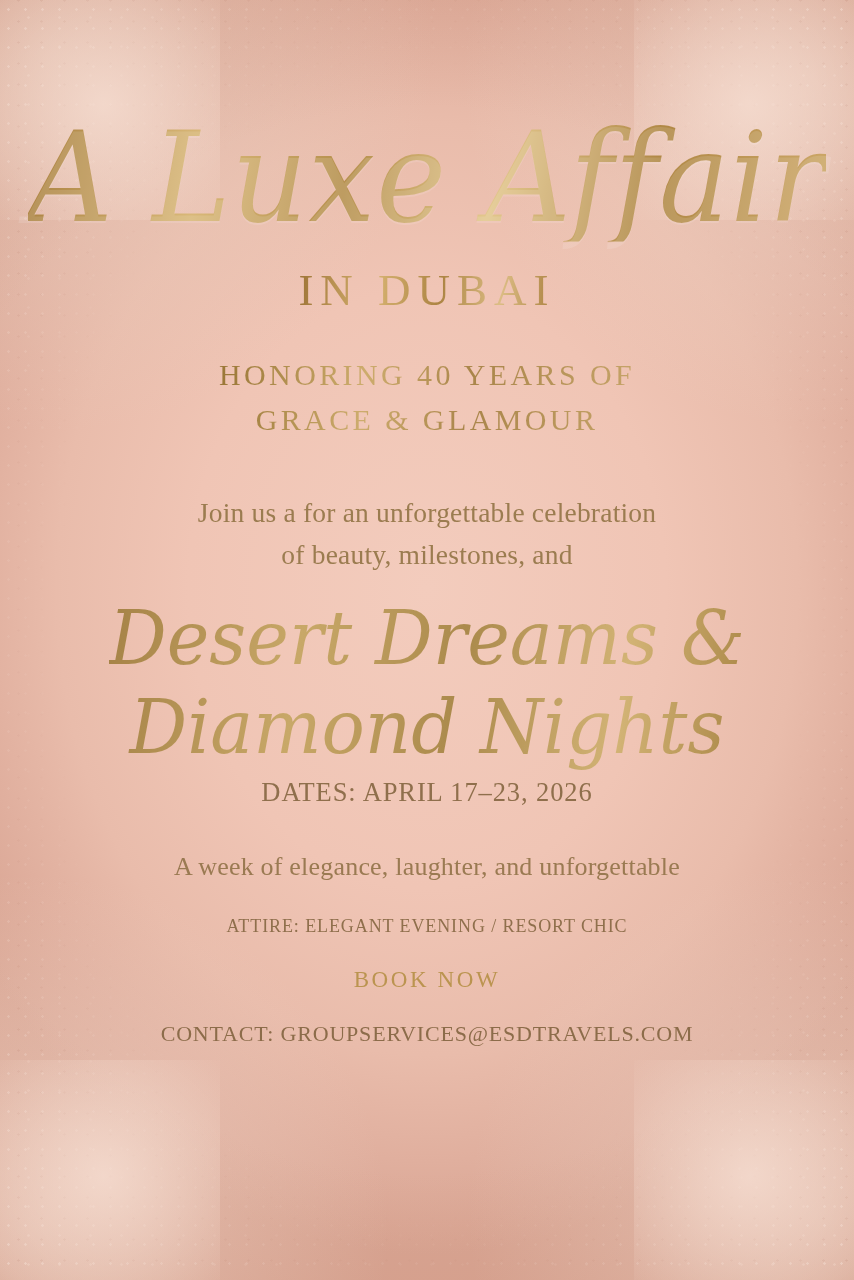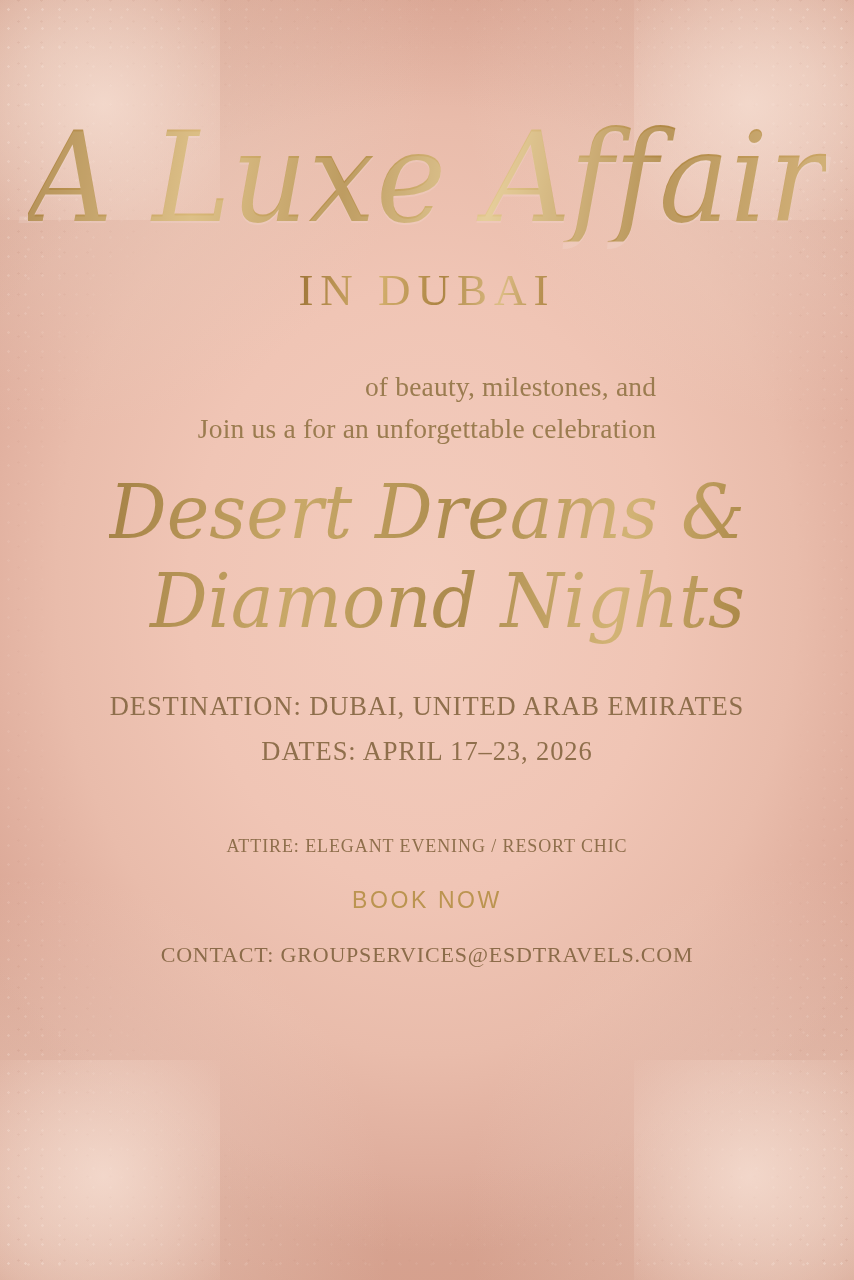--- a/index.html
+++ b/index.html
@@ -55,21 +55,21 @@
   .vc-bl { left: -70px;  bottom: -70px;background: radial-gradient(circle at 60% 40%, rgba(246,222,210,0.95), rgba(246,222,210,0) 70%); }
   .vc-br { right: -70px; bottom: -70px;background: radial-gradient(circle at 40% 40%, rgba(246,222,210,0.95), rgba(246,222,210,0) 70%); }
 
   .content {
     position: relative;
     z-index: 3;
     height: 100%;
     display: flex;
     flex-direction: column;
     align-items: center;
-    text-align: right;
+    text-align: center;
     padding-top: 118px;
     box-sizing: border-box;
   }
 
   .script-title {
     font-family: "DejaVu Serif", serif;
     font-style: italic;
     font-weight: 400;
     font-size: 118px;
     line-height: 1.02;
@@ -153,21 +153,21 @@
 
   .attire {
     font-family: "Liberation Serif", serif;
     font-size: 18px;
     letter-spacing: .9px;
     color: #8f6f4c;
     margin-top: 30px;
   }
 
   .cta {
-    font-family: Liberation Sans, sans-serif;
+    font-family: Liberation Serif, serif;
     font-size: 23px;
     letter-spacing: 2.6px;
     color: #bb9450;
     margin-top: 30px;
     cursor: pointer;
   }
 
   .contact {
     font-family: "Liberation Serif", serif;
     font-size: 22px;
@@ -188,35 +188,39 @@
   <div class="vignette-corner vc-tr"></div>
   <div class="vignette-corner vc-bl"></div>
   <div class="vignette-corner vc-br"></div>
 
   <div class="content">
 
     <div class="script-title">A Luxe Affair</div>
 
     <div class="subtitle">IN DUBAI</div>
 
+    <div class="honoring">
+      <span class="line">HONORING 40 YEARS OF</span>
+      <span class="line">GRACE &amp; GLAMOUR</span>
+    </div>
 
     <div class="intro">
+      <span class="line">Join us a for an unforgettable celebration</span>
       <span class="line">of beauty, milestones, and</span>
-      <span class="line">Join us a for an unforgettable celebration</span>
     </div>
 
     <div class="script-feature">
       <span class="line">Desert Dreams &amp;</span>
       <span class="line">Diamond Nights</span>
     </div>
 
-    <div class="detail first">DESTINATION: DUBAI, UNITED ARAB EMIRATES</div>
     <div class="detail">DATES: APRIL 17–23, 2026</div>
 
     <div class="note">
+      <span class="line">A week of elegance, laughter, and unforgettable</span>
     </div>
 
     <div class="attire">ATTIRE: ELEGANT EVENING / RESORT CHIC</div>
 
     <div class="cta">BOOK NOW</div>
 
     <div class="contact">CONTACT: GROUPSERVICES@ESDTRAVELS.COM</div>
 
   </div>
 </div>

